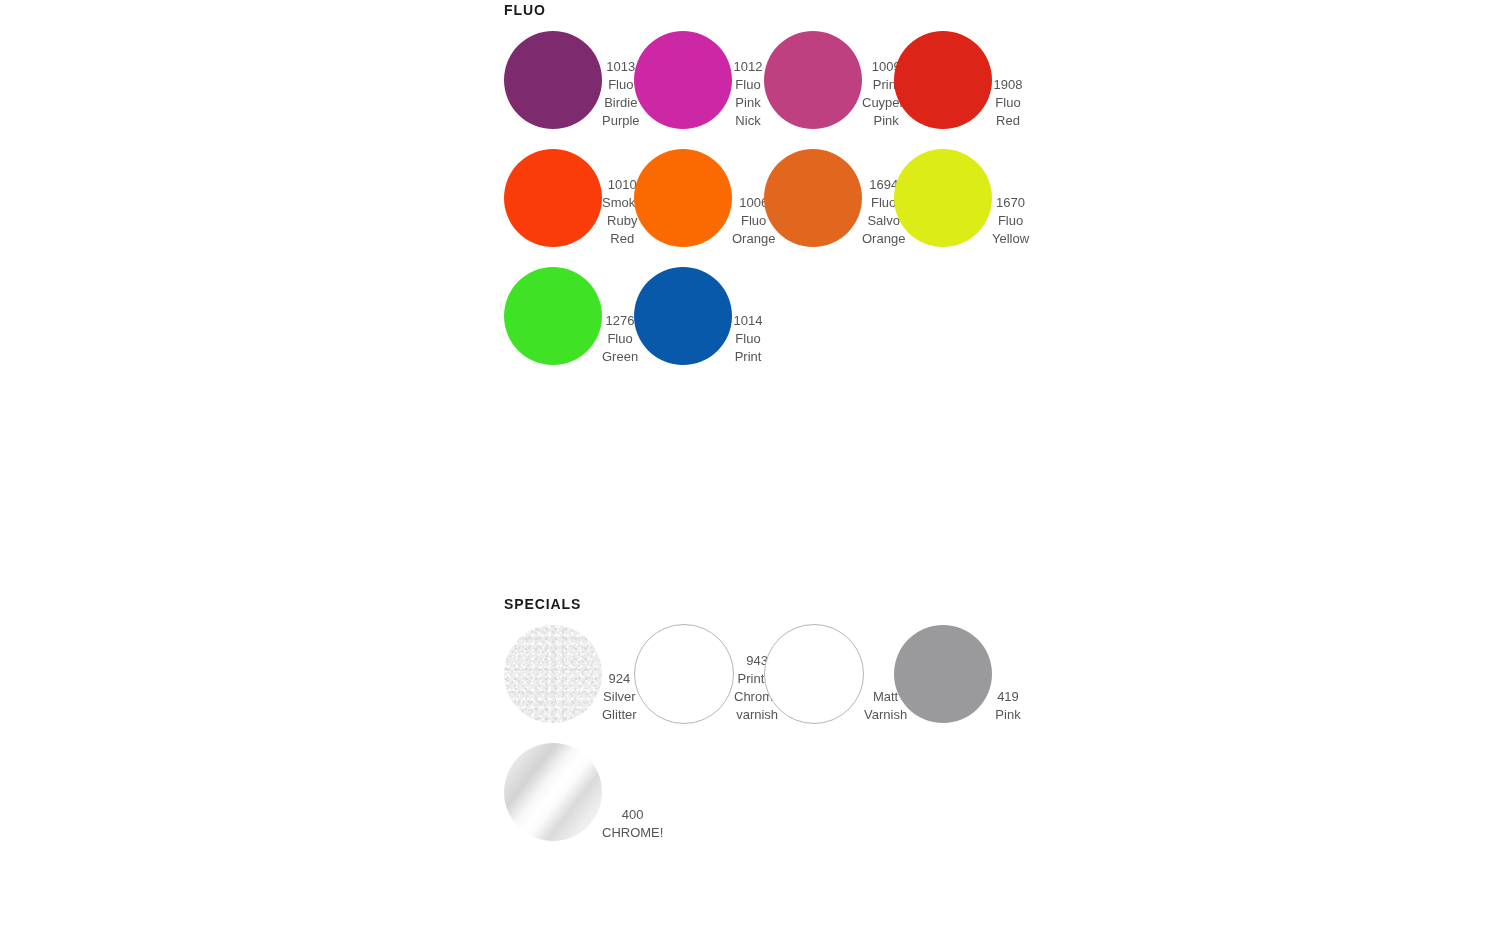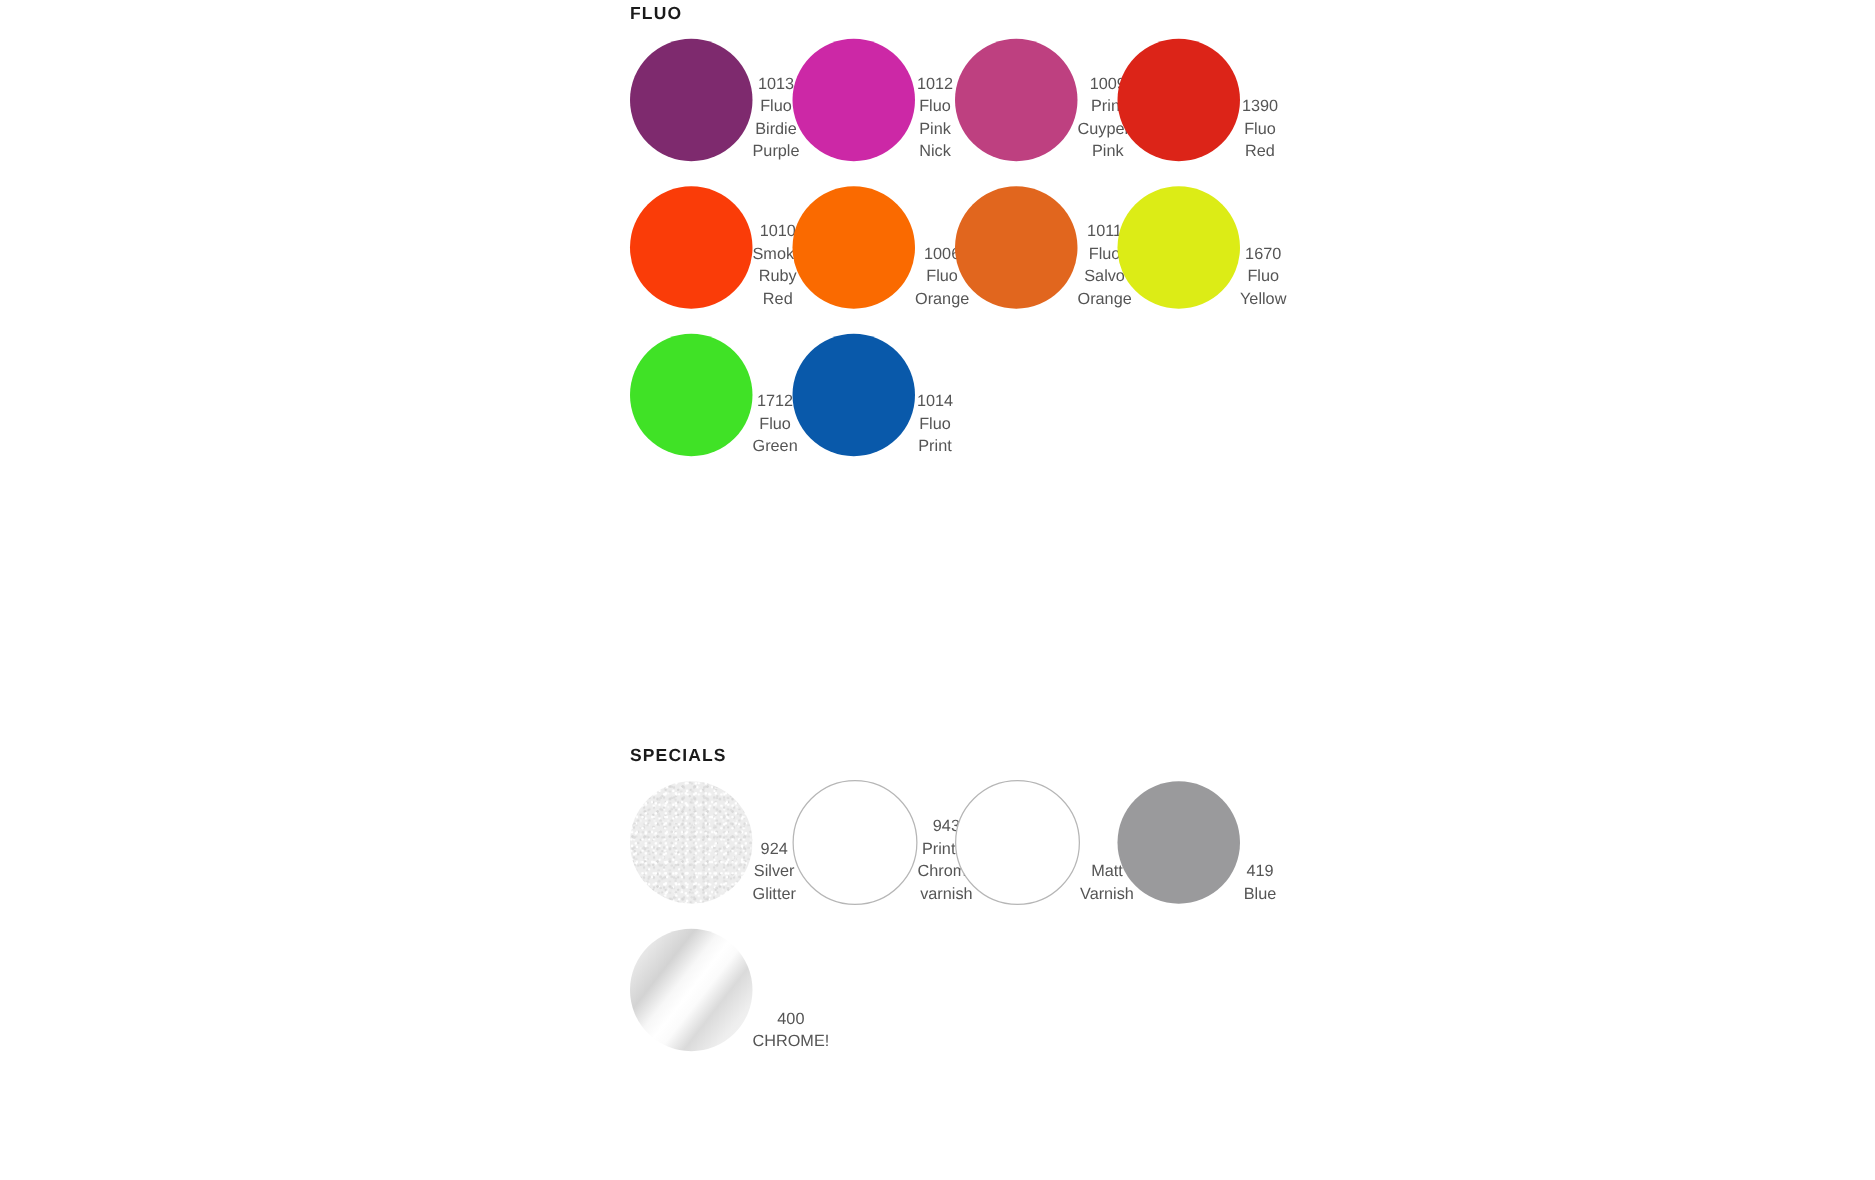--- a/index.html
+++ b/index.html
@@ -157,21 +157,21 @@
           <div class="labels">
             <div class="code">1009</div>
             <div class="name">Print Cuypers Pink</div>
           </div>
         </div>
         <div class="swatch">
           <div class="disc-wrap">
             <div class="disc" style="background: rgb(220, 36, 24);"></div>
           </div>
           <div class="labels">
-            <div class="code">1390</div>
+            <div class="code">1908</div>
             <div class="name">Fluo Red</div>
           </div>
         </div>
         <div class="swatch">
           <div class="disc-wrap">
             <div class="disc" style="background: rgb(250, 60, 8);"></div>
           </div>
           <div class="labels">
             <div class="code">1010</div>
             <div class="name">Smoke Ruby Red</div>
@@ -184,39 +184,39 @@
           <div class="labels">
             <div class="code">1006</div>
             <div class="name">Fluo Orange</div>
           </div>
         </div>
         <div class="swatch">
           <div class="disc-wrap">
             <div class="disc" style="background: rgb(225, 102, 30);"></div>
           </div>
           <div class="labels">
-            <div class="code">1011</div>
+            <div class="code">1694</div>
             <div class="name">Fluo Salvo Orange</div>
           </div>
         </div>
         <div class="swatch">
           <div class="disc-wrap">
             <div class="disc" style="background: rgb(220, 236, 22);"></div>
           </div>
           <div class="labels">
             <div class="code">1670</div>
             <div class="name">Fluo Yellow</div>
           </div>
         </div>
         <div class="swatch">
           <div class="disc-wrap">
             <div class="disc" style="background: rgb(64, 226, 38);"></div>
           </div>
           <div class="labels">
-            <div class="code">1712</div>
+            <div class="code">1276</div>
             <div class="name">Fluo Green</div>
           </div>
         </div>
         <div class="swatch">
           <div class="disc-wrap">
             <div class="disc" style="background: rgb(9, 89, 170);"></div>
           </div>
           <div class="labels">
             <div class="code">1014</div>
             <div class="name">Fluo Print</div>
@@ -253,21 +253,21 @@
           <div class="labels">
             <div class="name">Matt Varnish</div>
           </div>
         </div>
         <div class="swatch">
           <div class="disc-wrap">
             <div class="disc" style="background: rgb(154, 154, 156);"></div>
           </div>
           <div class="labels">
             <div class="code">419</div>
-            <div class="name">Blue</div>
+            <div class="name">Pink</div>
           </div>
         </div>
         <div class="swatch">
           <div class="disc-wrap">
             <div class="disc chrome"></div>
           </div>
           <div class="labels">
             <div class="code">400</div>
             <div class="name">CHROME!</div>
           </div>

